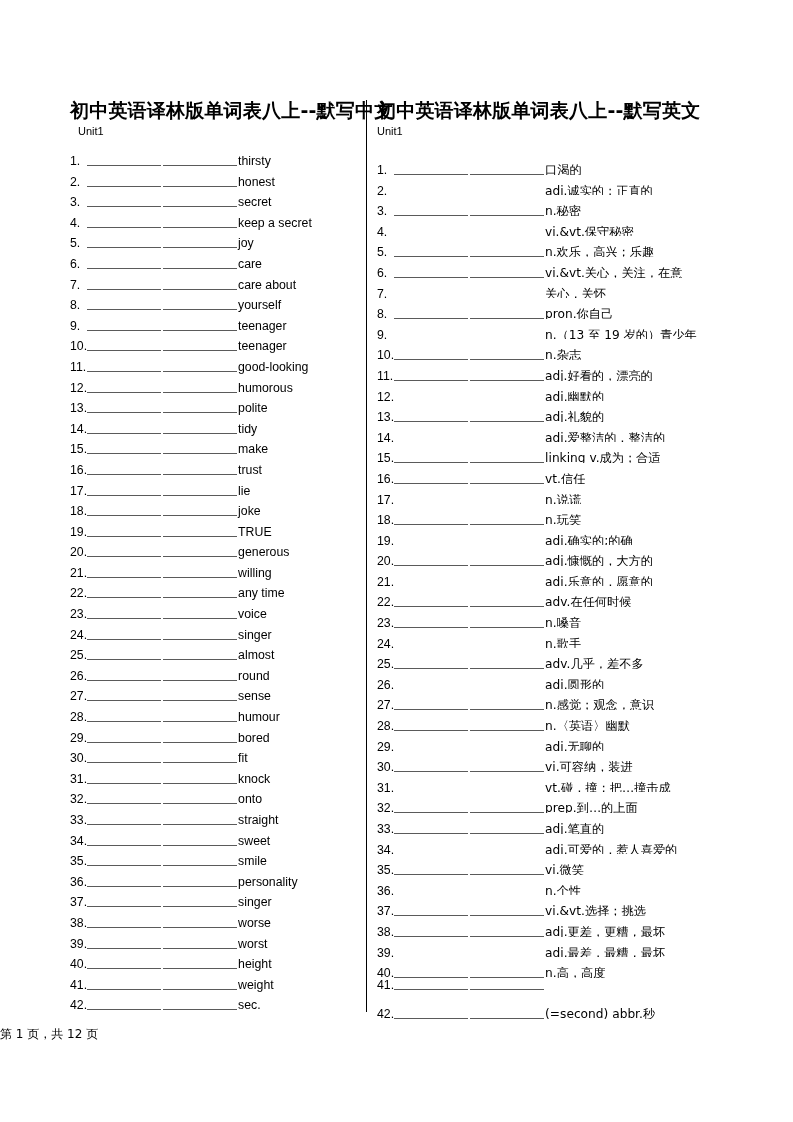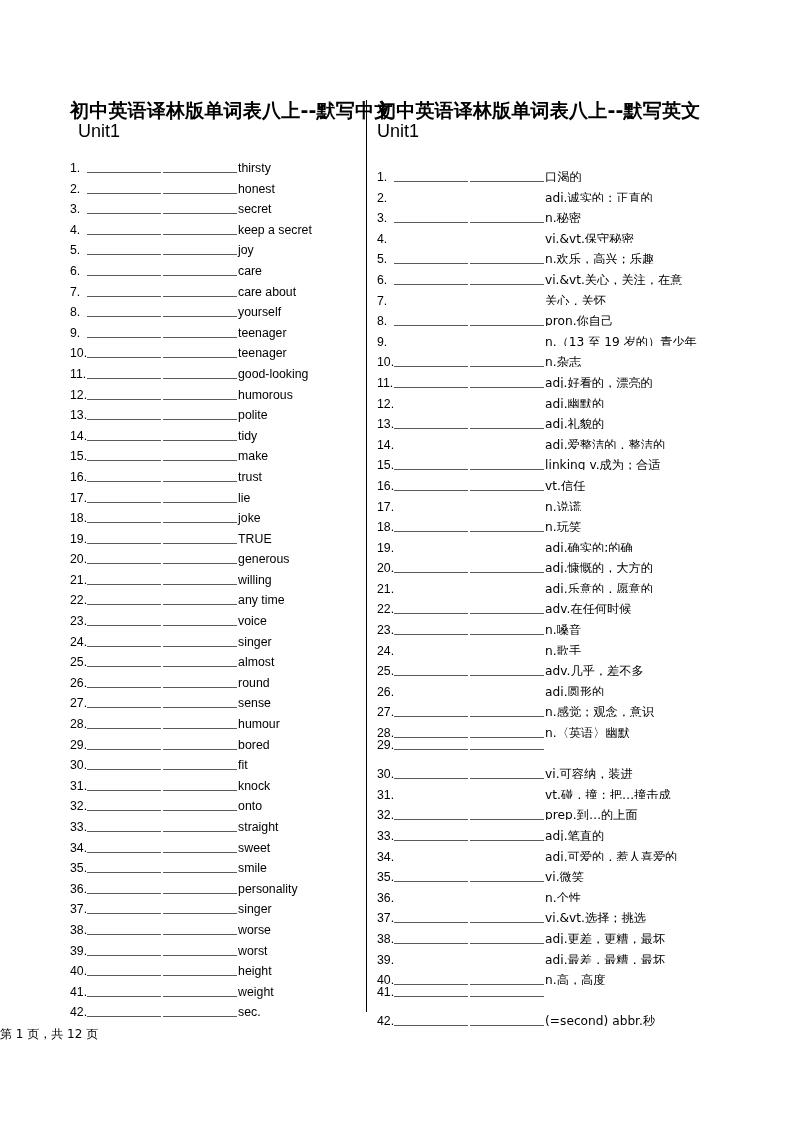--- a/index.html
+++ b/index.html
@@ -59,23 +59,23 @@
   .col-title {
     font-size: 19px;
     line-height: 20px;
     letter-spacing: 0.2px;
     white-space: nowrap;
     margin: 0 0 1px 0;
     font-family: "DejaVu Sans", "Liberation Sans", sans-serif;
     font-weight: bold;
   }
   .col-subtitle {
-    font-size: 18px;
+    font-size: 11px;
     line-height: 20px;
-    margin: 0 0 20px 0;
+    margin: 0 0 13px 0;
   }
   .col-left .col-subtitle { padding-left: 8px; }
 
   
   ul.entries {
     list-style: none;
     margin: 0;
     padding: 0;
   }
   li.entry {
@@ -788,20 +788,21 @@
             </span>
             <span class="entry-text cn">n.〈英语〉幽默</span>
           </li>
           <li class="entry">
             <span class="entry-num">29.</span>
             <span class="blank">
               <span class="seg seg-a"></span>
               <span class="gap"></span>
               <span class="seg seg-b"></span>
             </span>
+            <span class="entry-text cn">adj.无聊的</span>
           </li>
           <li class="entry">
             <span class="entry-num">30.</span>
             <span class="blank">
               <span class="seg seg-a"></span>
               <span class="gap"></span>
               <span class="seg seg-b"></span>
             </span>
             <span class="entry-text cn">vi.可容纳，装进</span>
           </li>

